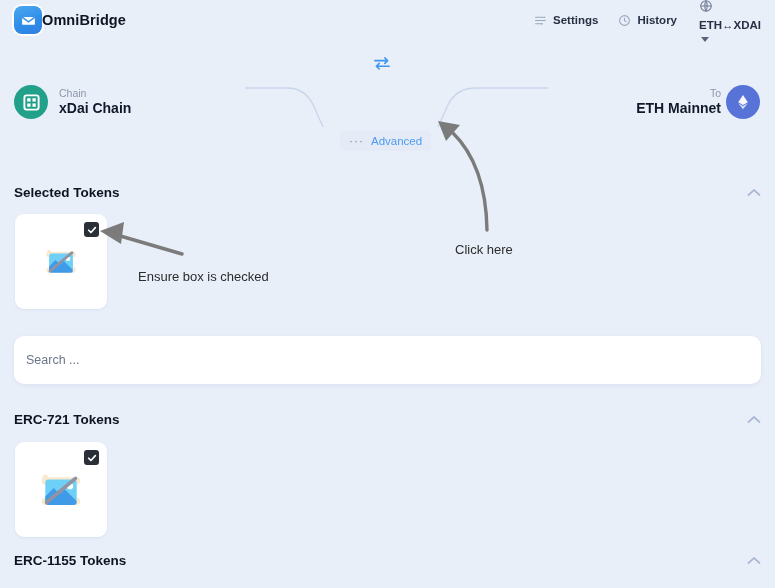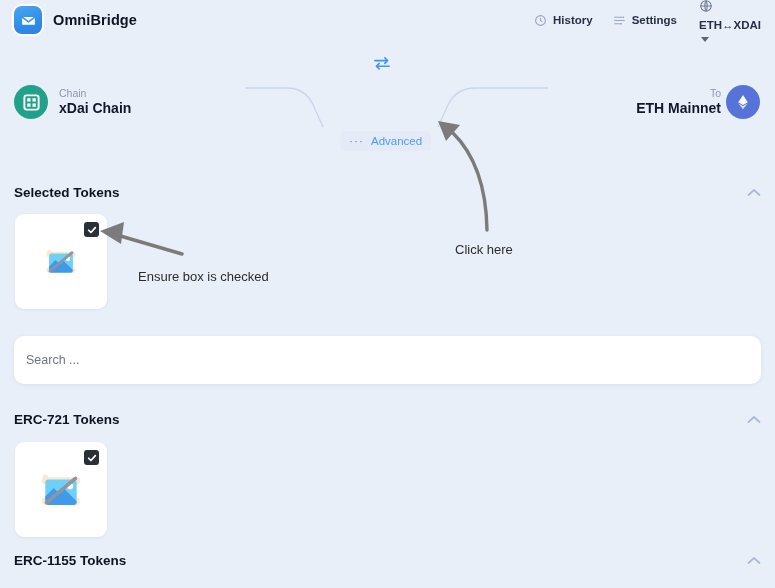--- a/index.html
+++ b/index.html
@@ -9,21 +9,21 @@
     font-family: "Liberation Sans", sans-serif;
     overflow: hidden;
   }
   #app { position: relative; width: 775px; height: 588px; background: #e9eff9; }
 
   
   .header {
     position: absolute; top: 0; left: 0; width: 775px; height: 40px;
     display: flex; align-items: center; padding: 0 14px;
   }
-  .brand { display: flex; align-items: center; gap: 11px; }
+  .brand { display: flex; align-items: center; }
   .brand-logo {
     width: 28px; height: 28px; border-radius: 8px;
     background: linear-gradient(160deg,#4aa8f0 0%, #2f8ce8 60%, #2f80e0 100%);
     display: flex; align-items: center; justify-content: center;
     box-shadow: 0 0 0 2px #fff;
   }
   .brand-logo svg { display: block; }
   .brand-name { font-size: 14.5px; font-weight: bold; color: #0f1422; letter-spacing: .1px; }
 
   .header-right {
@@ -138,40 +138,40 @@
       <span class="brand-logo">
         <svg width="17" height="17" viewBox="0 0 24 24">
           <path d="M3 7.2h18v9.6a1.2 1.2 0 0 1-1.2 1.2H4.2A1.2 1.2 0 0 1 3 16.8z" fill="#ffffff"></path>
           <path d="M3 7.2 12 14l9-6.8" fill="none" stroke="#3f93e8" stroke-width="2.2" stroke-linejoin="round"></path>
         </svg>
       </span>
       <span class="brand-name">OmniBridge</span>
     </div>
 
     <div class="header-right">
-
-      <div class="hdr-link">
-        <span class="hdr-icon">
-          <svg width="13" height="13" viewBox="0 0 24 24" fill="none" stroke="currentColor" stroke-width="2">
-            <circle cx="12" cy="12" r="9"></circle>
-              <path d="M12 7v5.5l3.5 2"></path>
-          </svg>
-        </span>
-        <span>History</span>
-      </div>
 
       <div class="hdr-link">
         <span class="hdr-icon">
           <svg width="13" height="13" viewBox="0 0 24 24" fill="none" stroke="currentColor" stroke-width="2" stroke-linecap="round">
             <path d="M3 6h14M3 12h18M3 18h11"></path>
               <circle cx="19" cy="6" r="1.6" fill="currentColor" stroke="none"></circle>
             <circle cx="15" cy="18" r="1.6" fill="currentColor" stroke="none"></circle>
           </svg>
         </span>
         <span>Settings</span>
+      </div>
+
+      <div class="hdr-link">
+        <span class="hdr-icon">
+          <svg width="13" height="13" viewBox="0 0 24 24" fill="none" stroke="currentColor" stroke-width="2">
+            <circle cx="12" cy="12" r="9"></circle>
+              <path d="M12 7v5.5l3.5 2"></path>
+          </svg>
+        </span>
+        <span>History</span>
       </div>
 
 
       <div class="net-select">
         <span class="hdr-icon">
           <svg width="14" height="14" viewBox="0 0 24 24" fill="none" stroke="#6f7b91" stroke-width="1.9">
             <circle cx="12" cy="12" r="9"></circle>
               <path d="M3 12h18M12 3c2.6 3 2.6 15 0 18M12 3c-2.6 3-2.6 15 0 18"></path>
           </svg>
         </span>

